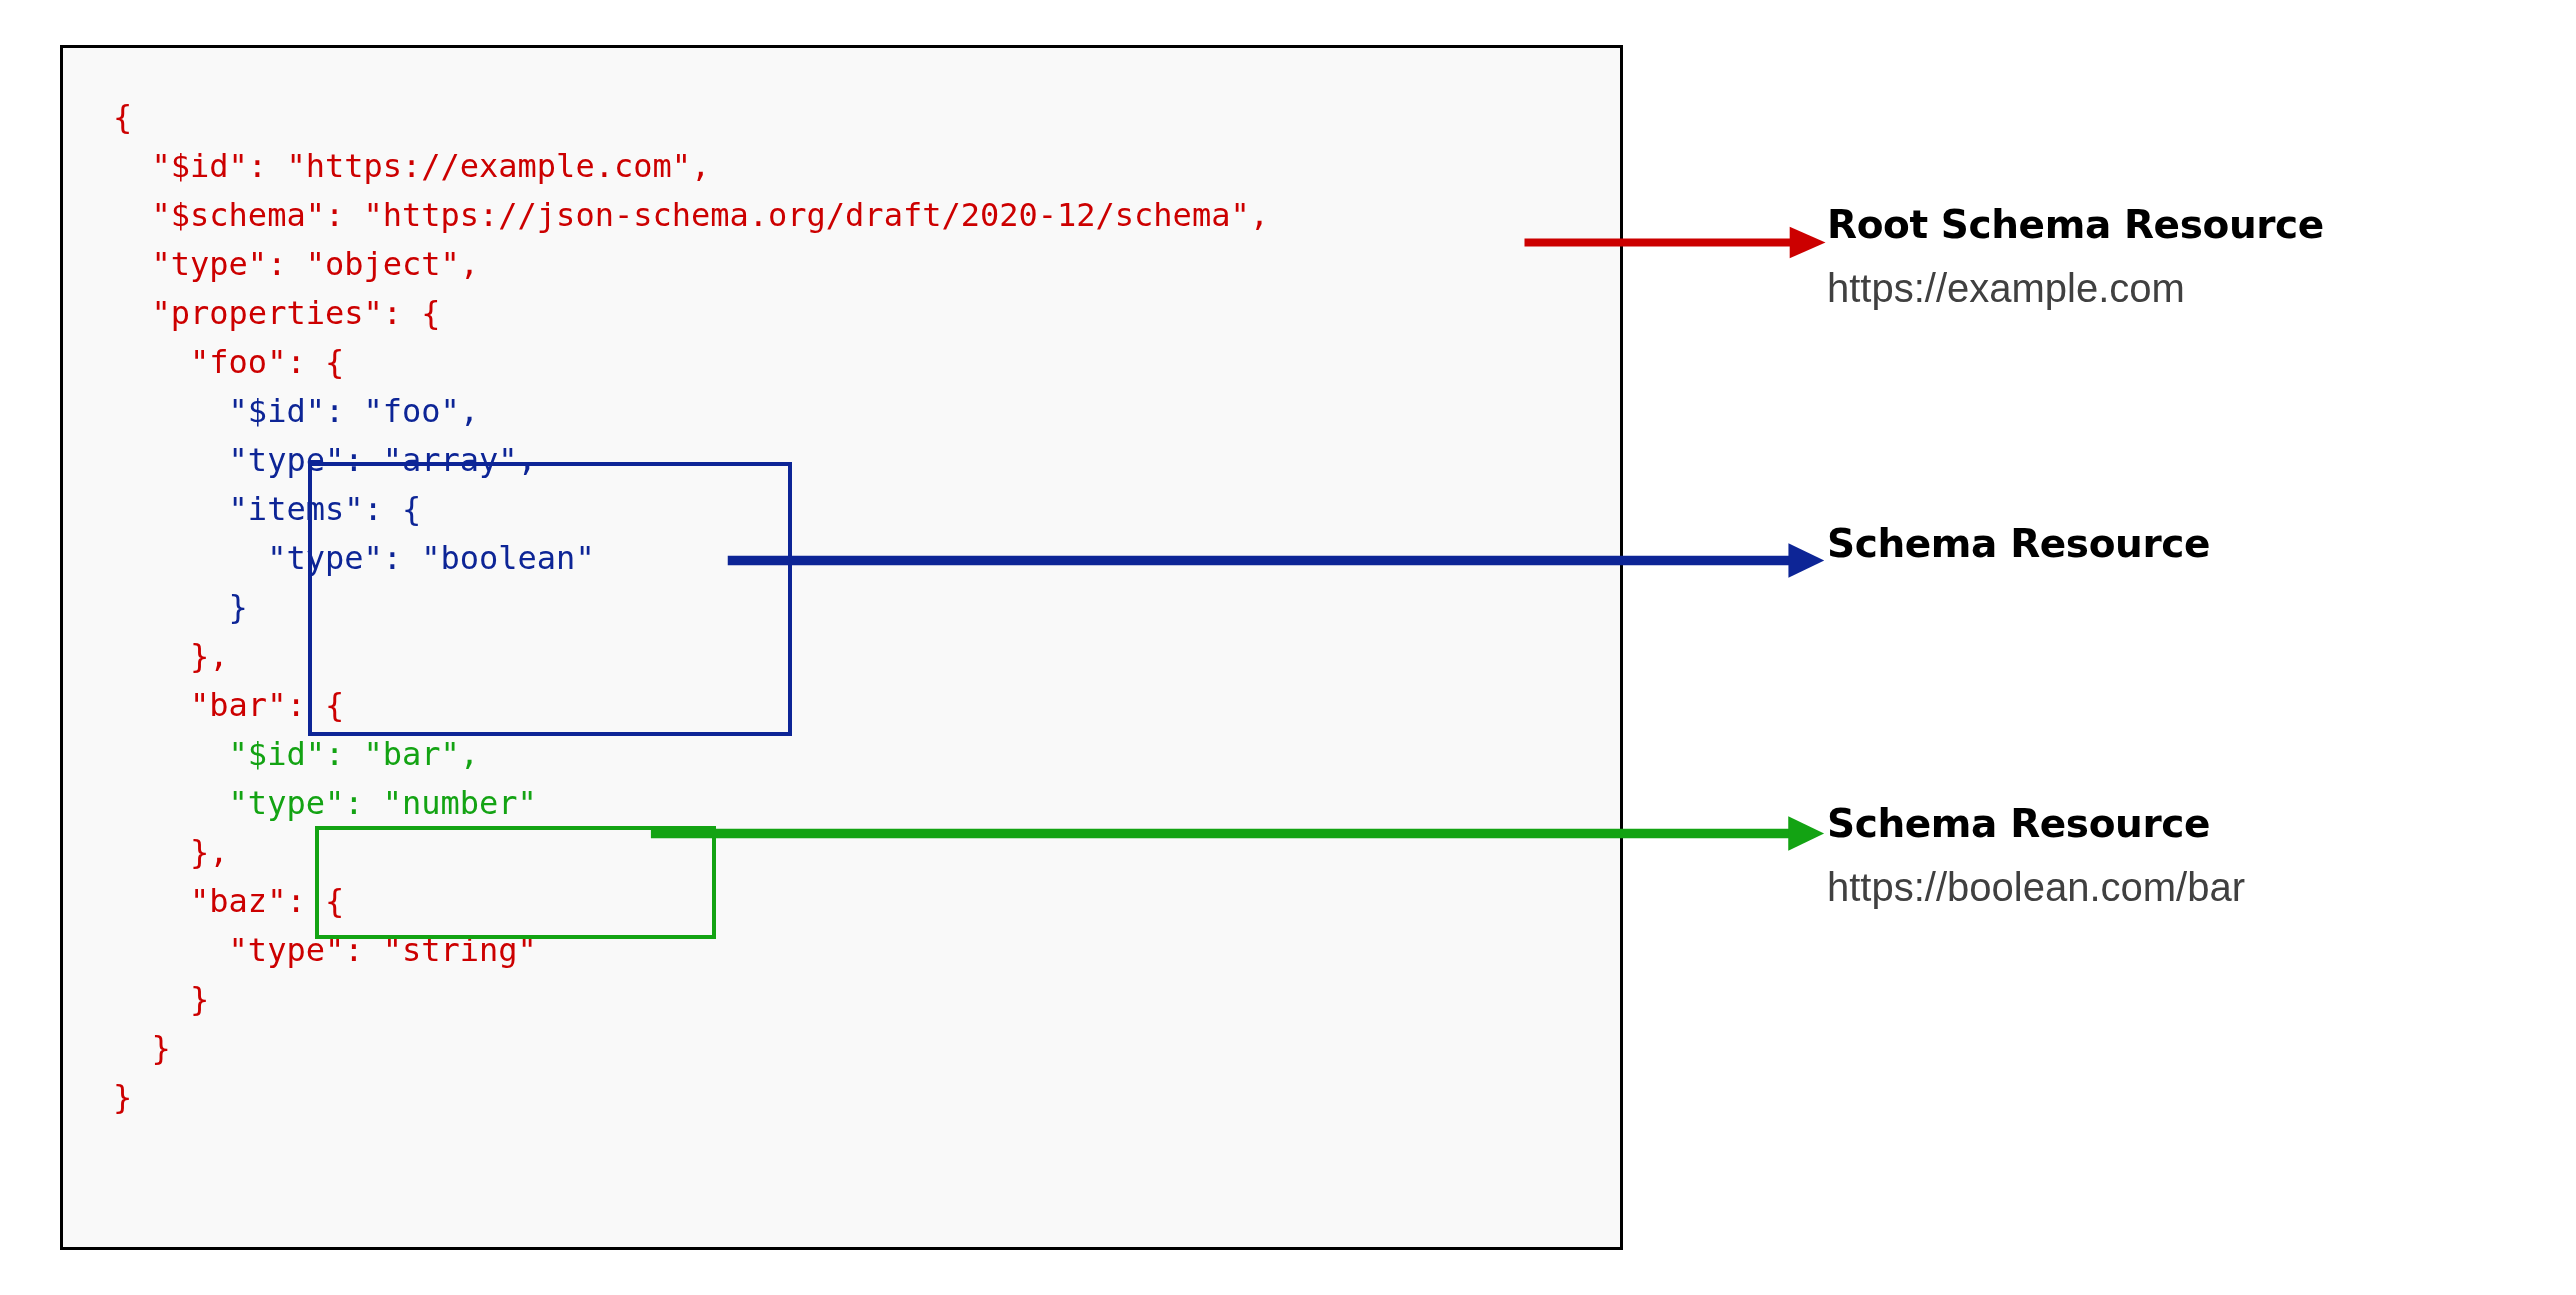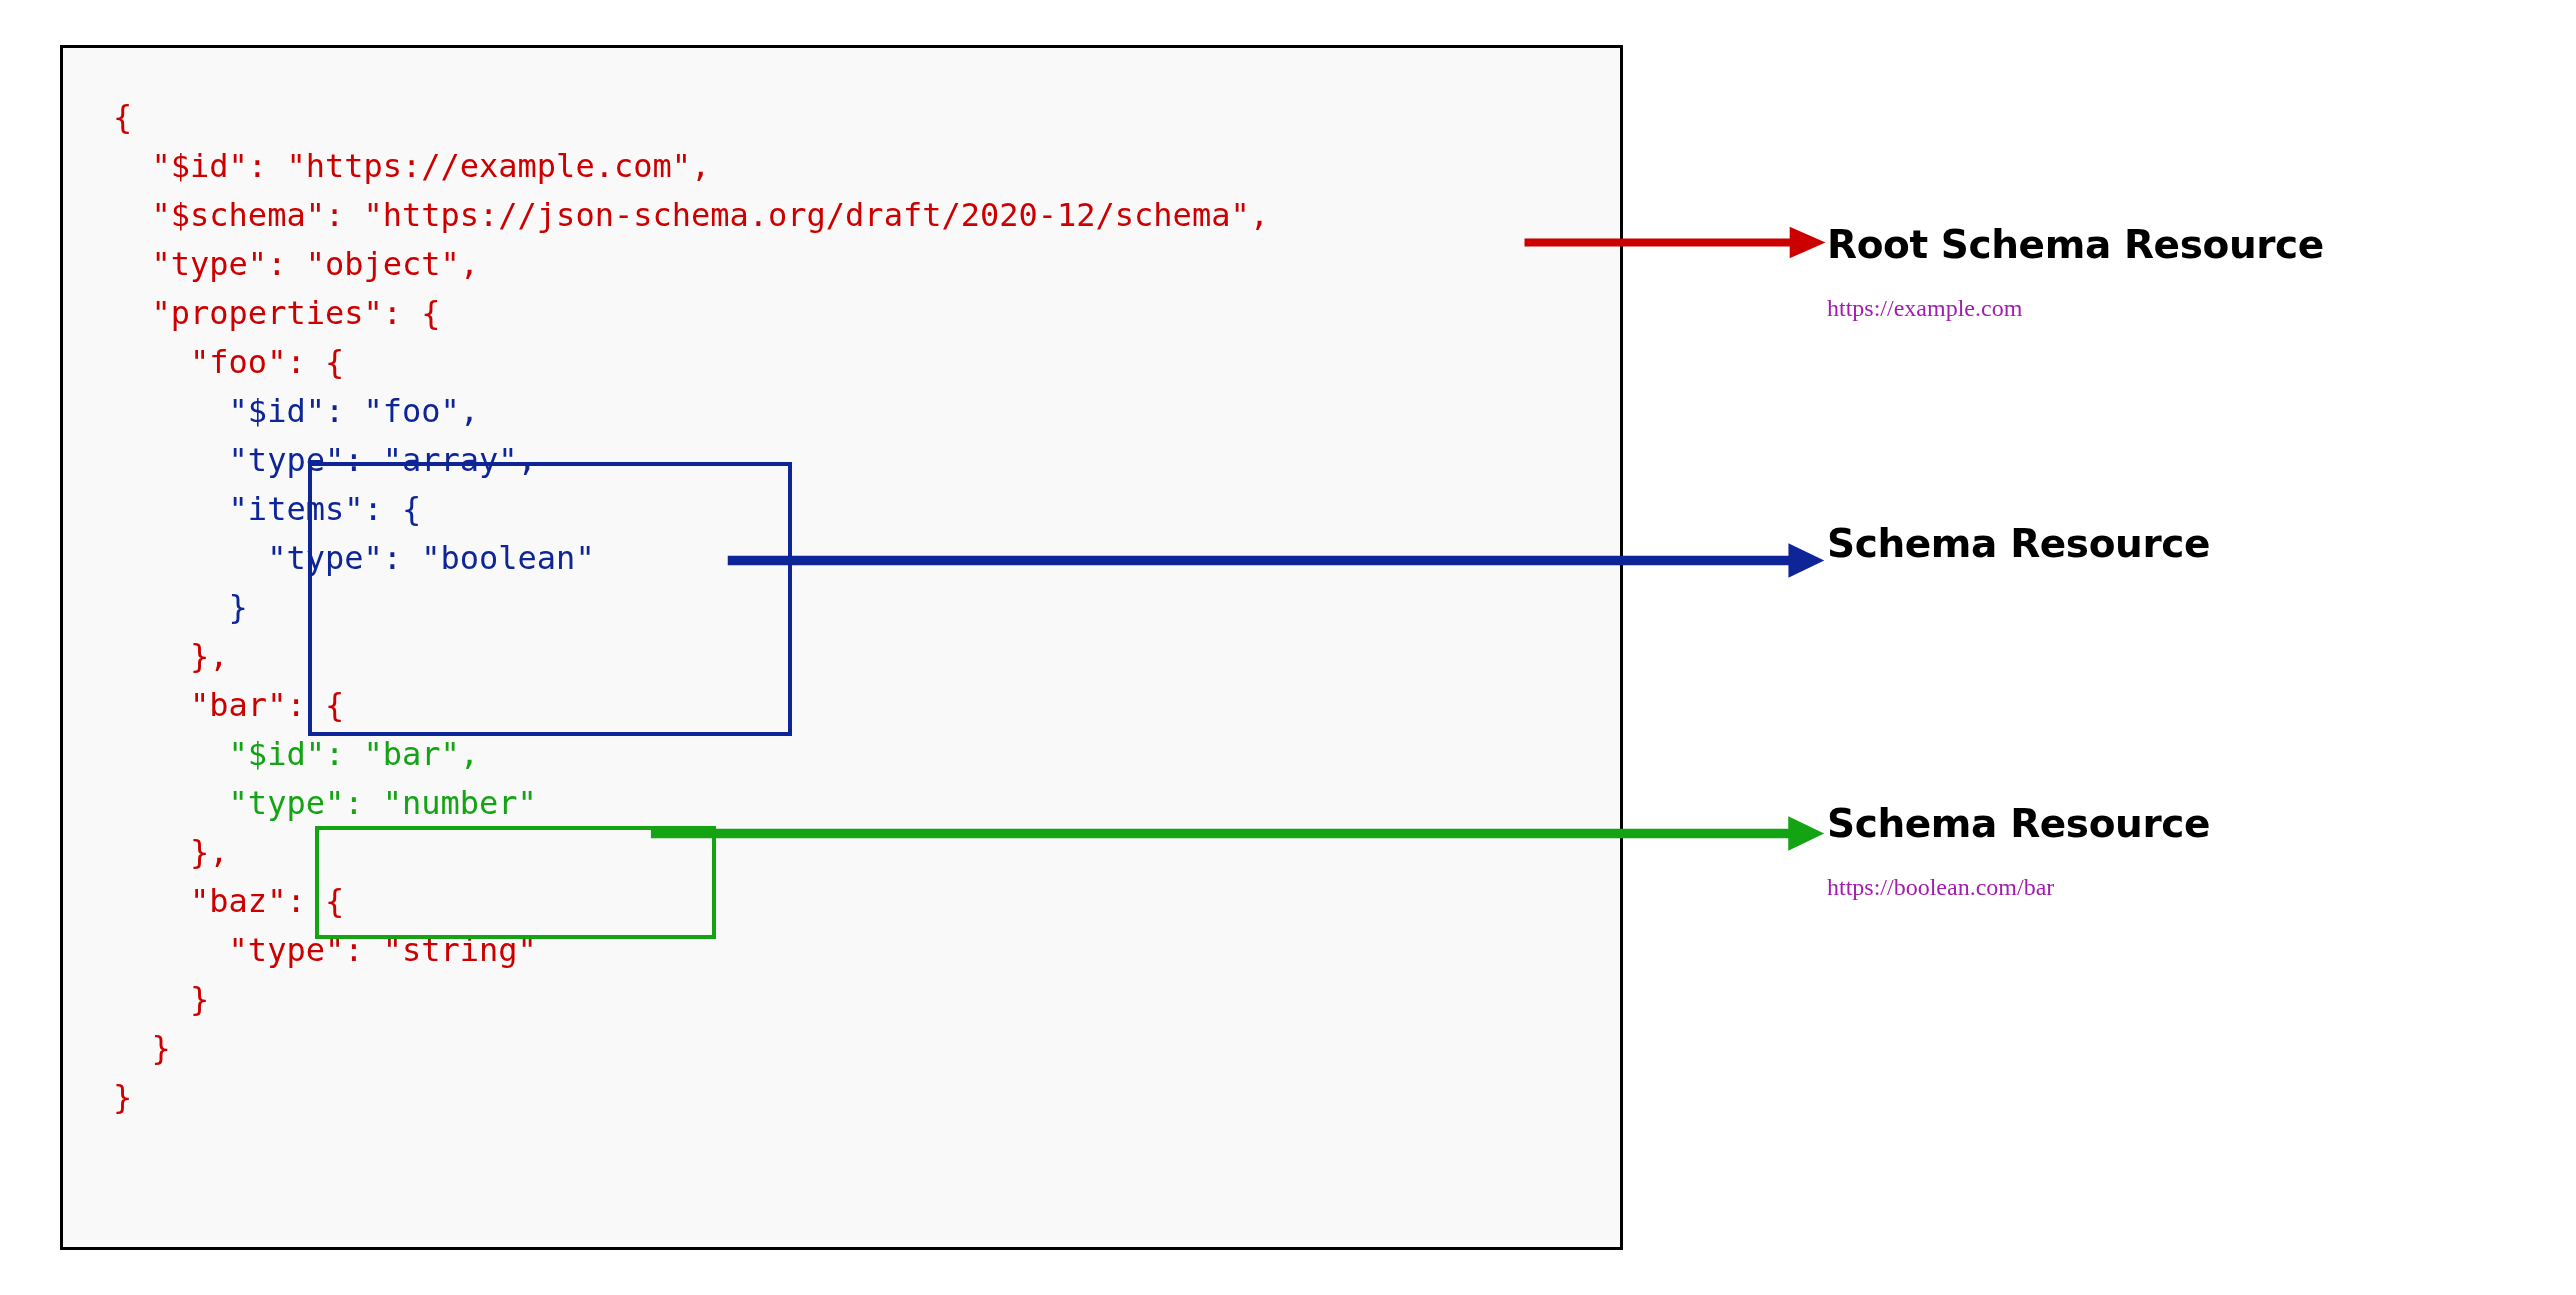--- a/index.html
+++ b/index.html
@@ -79,26 +79,26 @@
     margin: 0;
     font-family: "DejaVu Sans", sans-serif;
     font-weight: bold;
     font-size: 39px;
     line-height: 43px;
     color: #000000;
     letter-spacing: -0.4px;
   }
   .ann-url {
     margin: 24.4px 0 0 0;
-    font-family: Liberation Serif, serif;
-    font-size: 24px;
+    font-family: Liberation Sans, sans-serif;
+    font-size: 40px;
     line-height: 37px;
-    color: #a21caf;
+    color: #404040;
   }
-  #ann-root { top: 203px; margin-top: 20px; }
+  #ann-root { top: 203px; }
   #ann-foo  { top: 522px; }
   #ann-bar  { top: 802px; }
 </style>
 </head>
 <body>
 
 <div id="code-panel">
   <pre id="code-listing"><span class="ln c-red">{</span><span class="ln c-red">  "$id": "https://example.com",</span><span class="ln c-red">  "$schema": "https://json-schema.org/draft/2020-12/schema",</span><span class="ln c-red">  "type": "object",</span><span class="ln c-red">  "properties": {</span><span class="ln c-red">    "foo": {</span><span class="ln c-blue">      "$id": "foo",</span><span class="ln c-blue">      "type": "array",</span><span class="ln c-blue">      "items": {</span><span class="ln c-blue">        "type": "boolean"</span><span class="ln c-blue">      }</span><span class="ln c-red">    },</span><span class="ln c-red">    "bar": {</span><span class="ln c-green">      "$id": "bar",</span><span class="ln c-green">      "type": "number"</span><span class="ln c-red">    },</span><span class="ln c-red">    "baz": {</span><span class="ln c-red">      "type": "string"</span><span class="ln c-red">    }</span><span class="ln c-red">  }</span><span class="ln c-red">}</span></pre>
 
   <div class="hl-box" id="box-foo"></div>

